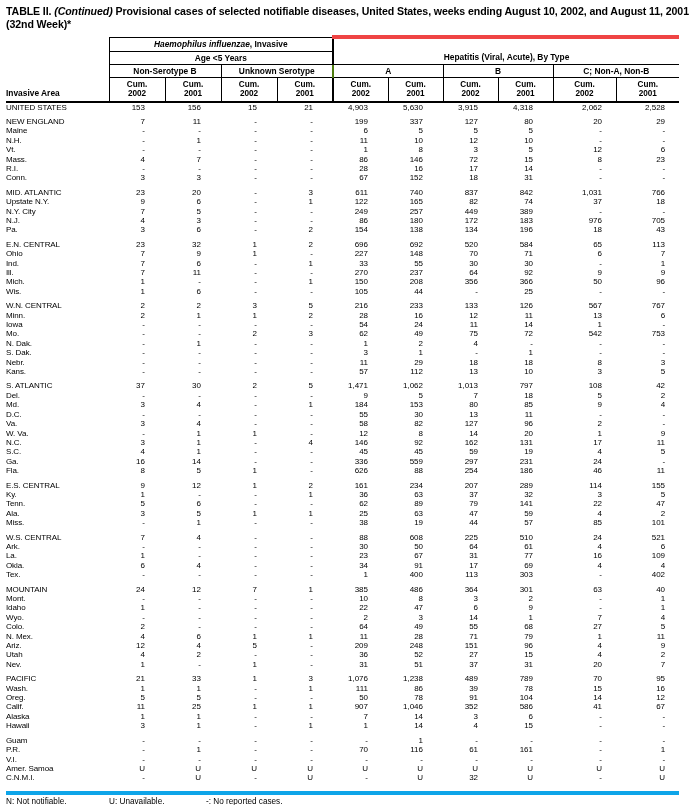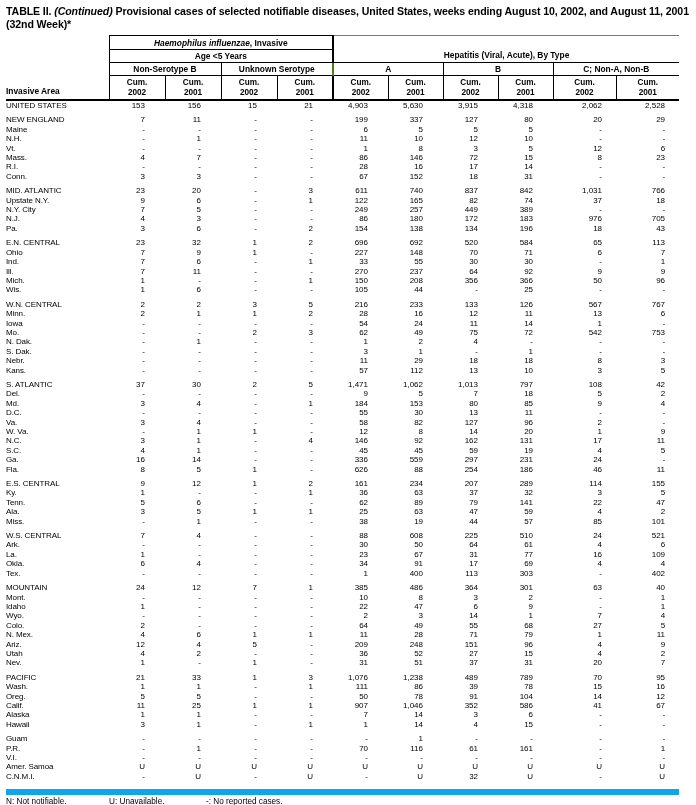--- a/index.html
+++ b/index.html
@@ -45,21 +45,21 @@
   }
   th.g1 {
     height: 14px;
     border-top: 1px solid #000;
     border-left: 1px solid #000;
     border-right: 2px solid #000;
     border-bottom: 1px solid #000;
   }
   th.g1 .it { font-style: italic; }
   th.g2 {
-    border-top: 1px solid #ef4444;
+    border-top: 4px solid #ef4444;
     border-bottom: 1px solid #000;
     vertical-align: bottom;
     padding-bottom: 2px;
   }
   th.age {
     height: 13px;
     border-left: 1px solid #000;
     border-right: 2px solid #000;
     border-bottom: 1px solid #000;
   }
@@ -87,21 +87,21 @@
     font-size: 8px;
     line-height: 9.4px;
     white-space: nowrap;
     vertical-align: bottom;
   }
   td.area { text-align: left; letter-spacing: -0.1px; }
   td.val  { text-align: right; padding-right: 20px; }
   tbody tr td.val:nth-child(10),
   tbody tr td.val:nth-child(11) { padding-right: 14px; }
   tr.section-start td { padding-top: 5px; }
-  tbody tr.last-row td { border-bottom: 6px solid #0ea5e9; padding-bottom: 8px; }
+  tbody tr.last-row td { border-bottom: 4px solid #0ea5e9; padding-bottom: 8px; }
 
   
   .footnotes { margin-top: 2px; font-size: 8.2px; line-height: 10px; width: 673px; }
   .legend span { display: inline-block; }
   .legend .l0 { width: 103px; }
   .legend .l1 { width: 97px; }
 </style>
 </head>
 <body>
 

